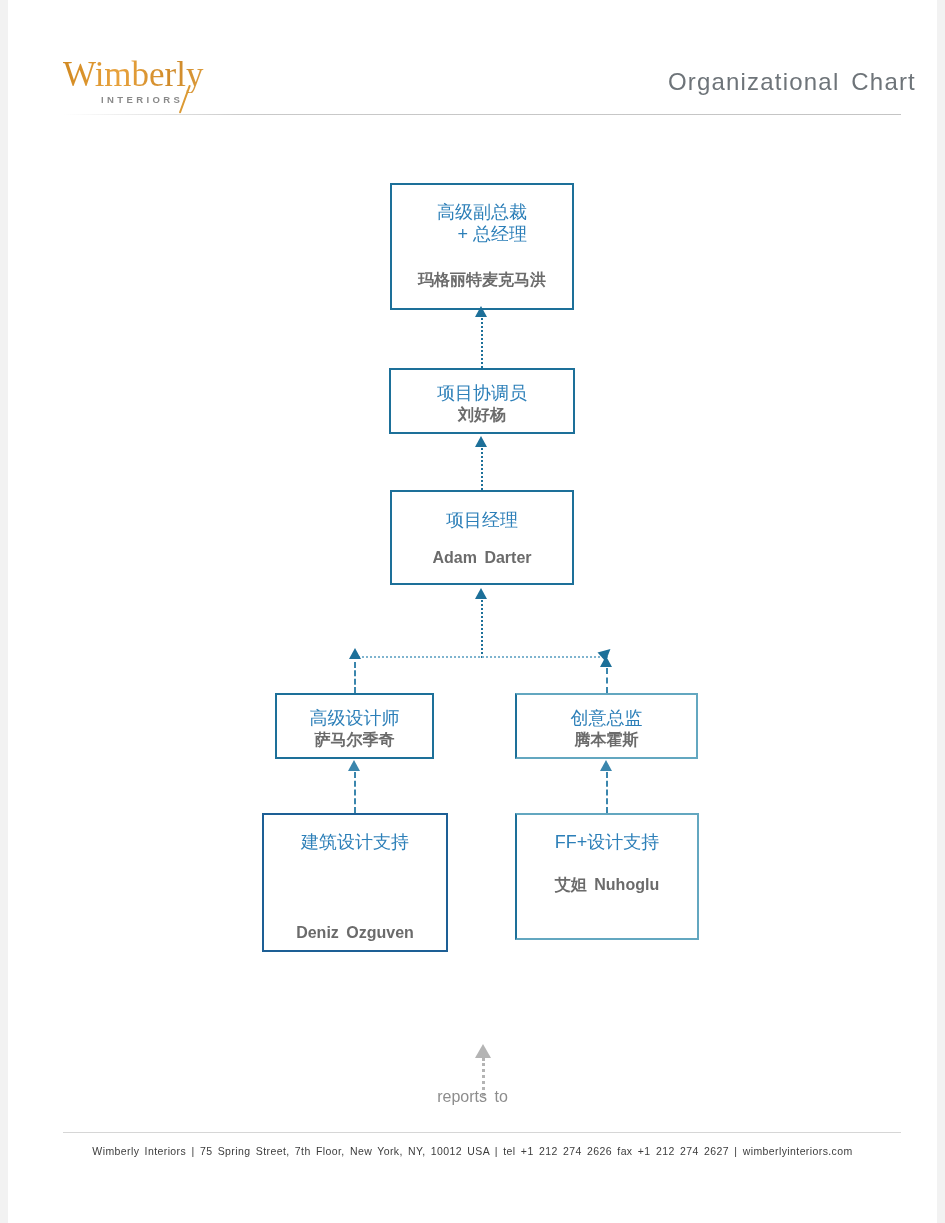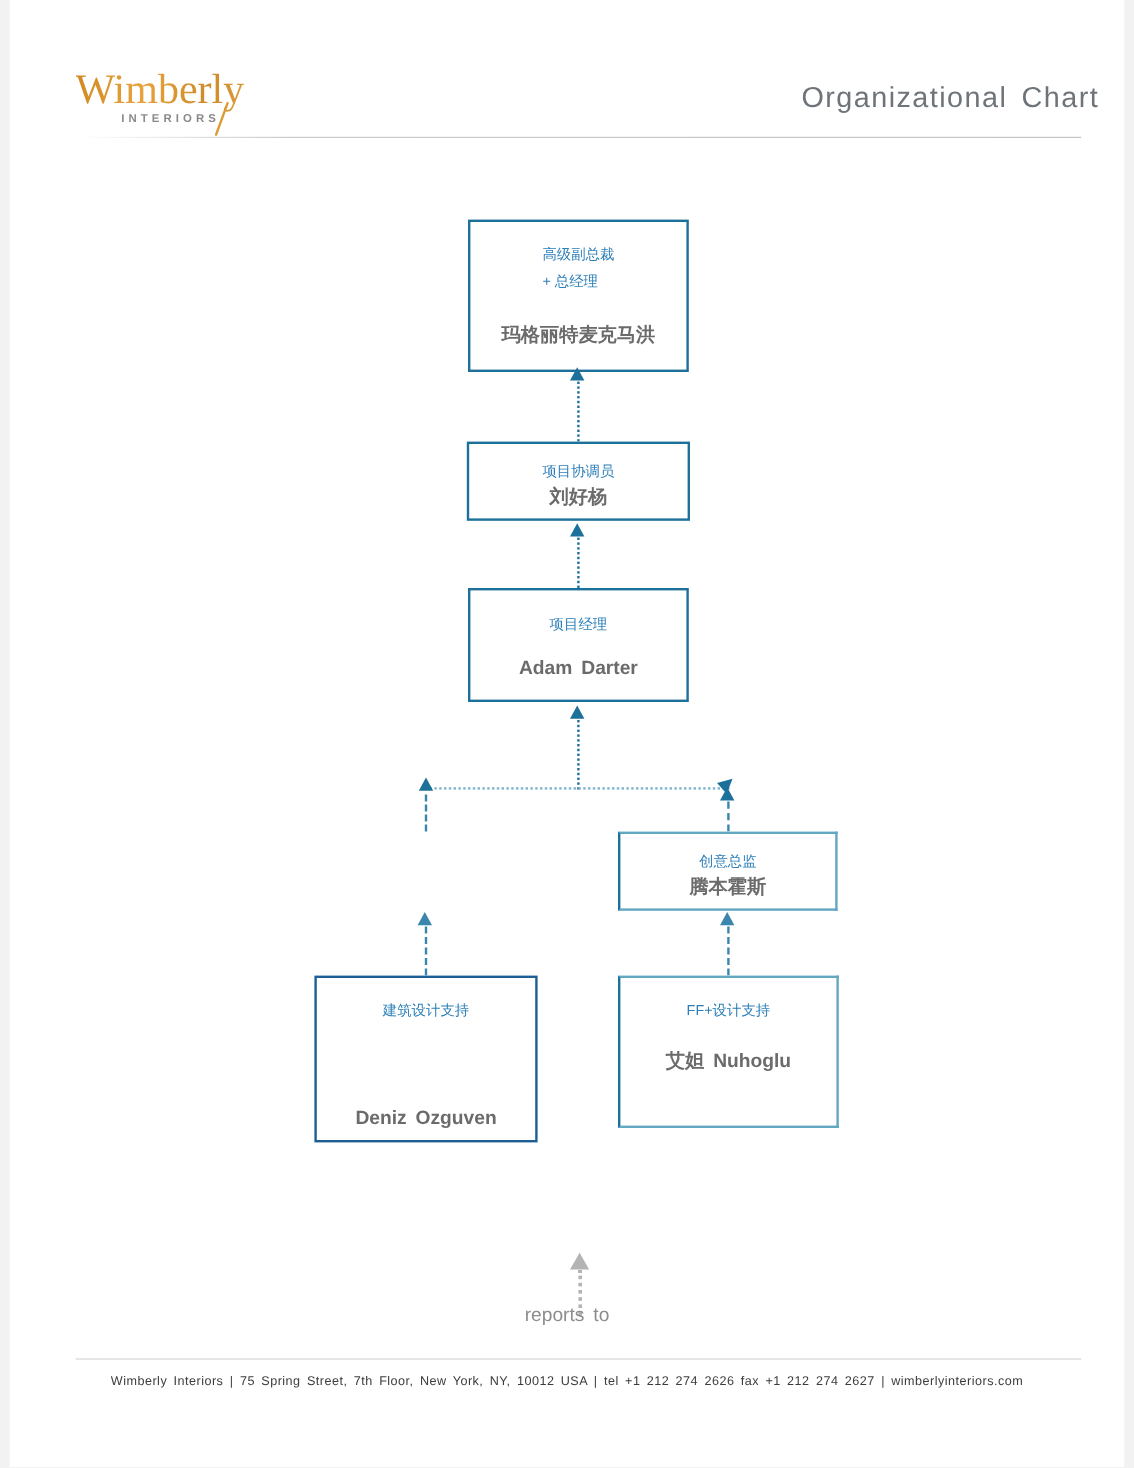--- a/index.html
+++ b/index.html
@@ -97,23 +97,23 @@
     display: flex;
     flex-direction: column;
     align-items: center;
     z-index: 3;
   }
   .node.teal { border-color: #63a7c0; border-left-color:#1d7099; }
   .node.navy { border-color: #1d5f95; gap: 48px; }
 
   .node-title {
     color: #2c7fb8;
-    font-size: 12px;
+    font-size: 18px;
     line-height: 22px;
-    text-align: left;
+    text-align: right;
     white-space: pre-line;
     font-weight: 400;
   }
   .node-name {
     color: #6b6b6b;
     font-size: 16px;
     line-height: 22px;
     text-align: right;
     font-weight: 700;
     word-spacing: 3px;
@@ -277,20 +277,24 @@
     <div class="node" id="node-coord">
       <div class="node-title">项目协调员</div>
       <div class="node-name">刘好杨</div>
     </div>
 
     <div class="node" id="node-pm">
       <div class="node-title">项目经理</div>
       <div class="node-name">Adam  Darter</div>
     </div>
 
+    <div class="node" id="node-sd">
+      <div class="node-title">高级设计师</div>
+      <div class="node-name">萨马尔季奇</div>
+    </div>
 
     <div class="node teal" id="node-cd">
       <div class="node-title">创意总监</div>
       <div class="node-name">腾本霍斯</div>
     </div>
 
     <div class="node navy" id="node-arch">
       <div class="node-title">建筑设计支持</div>
       <div class="node-name">Deniz  Ozguven</div>
     </div>

